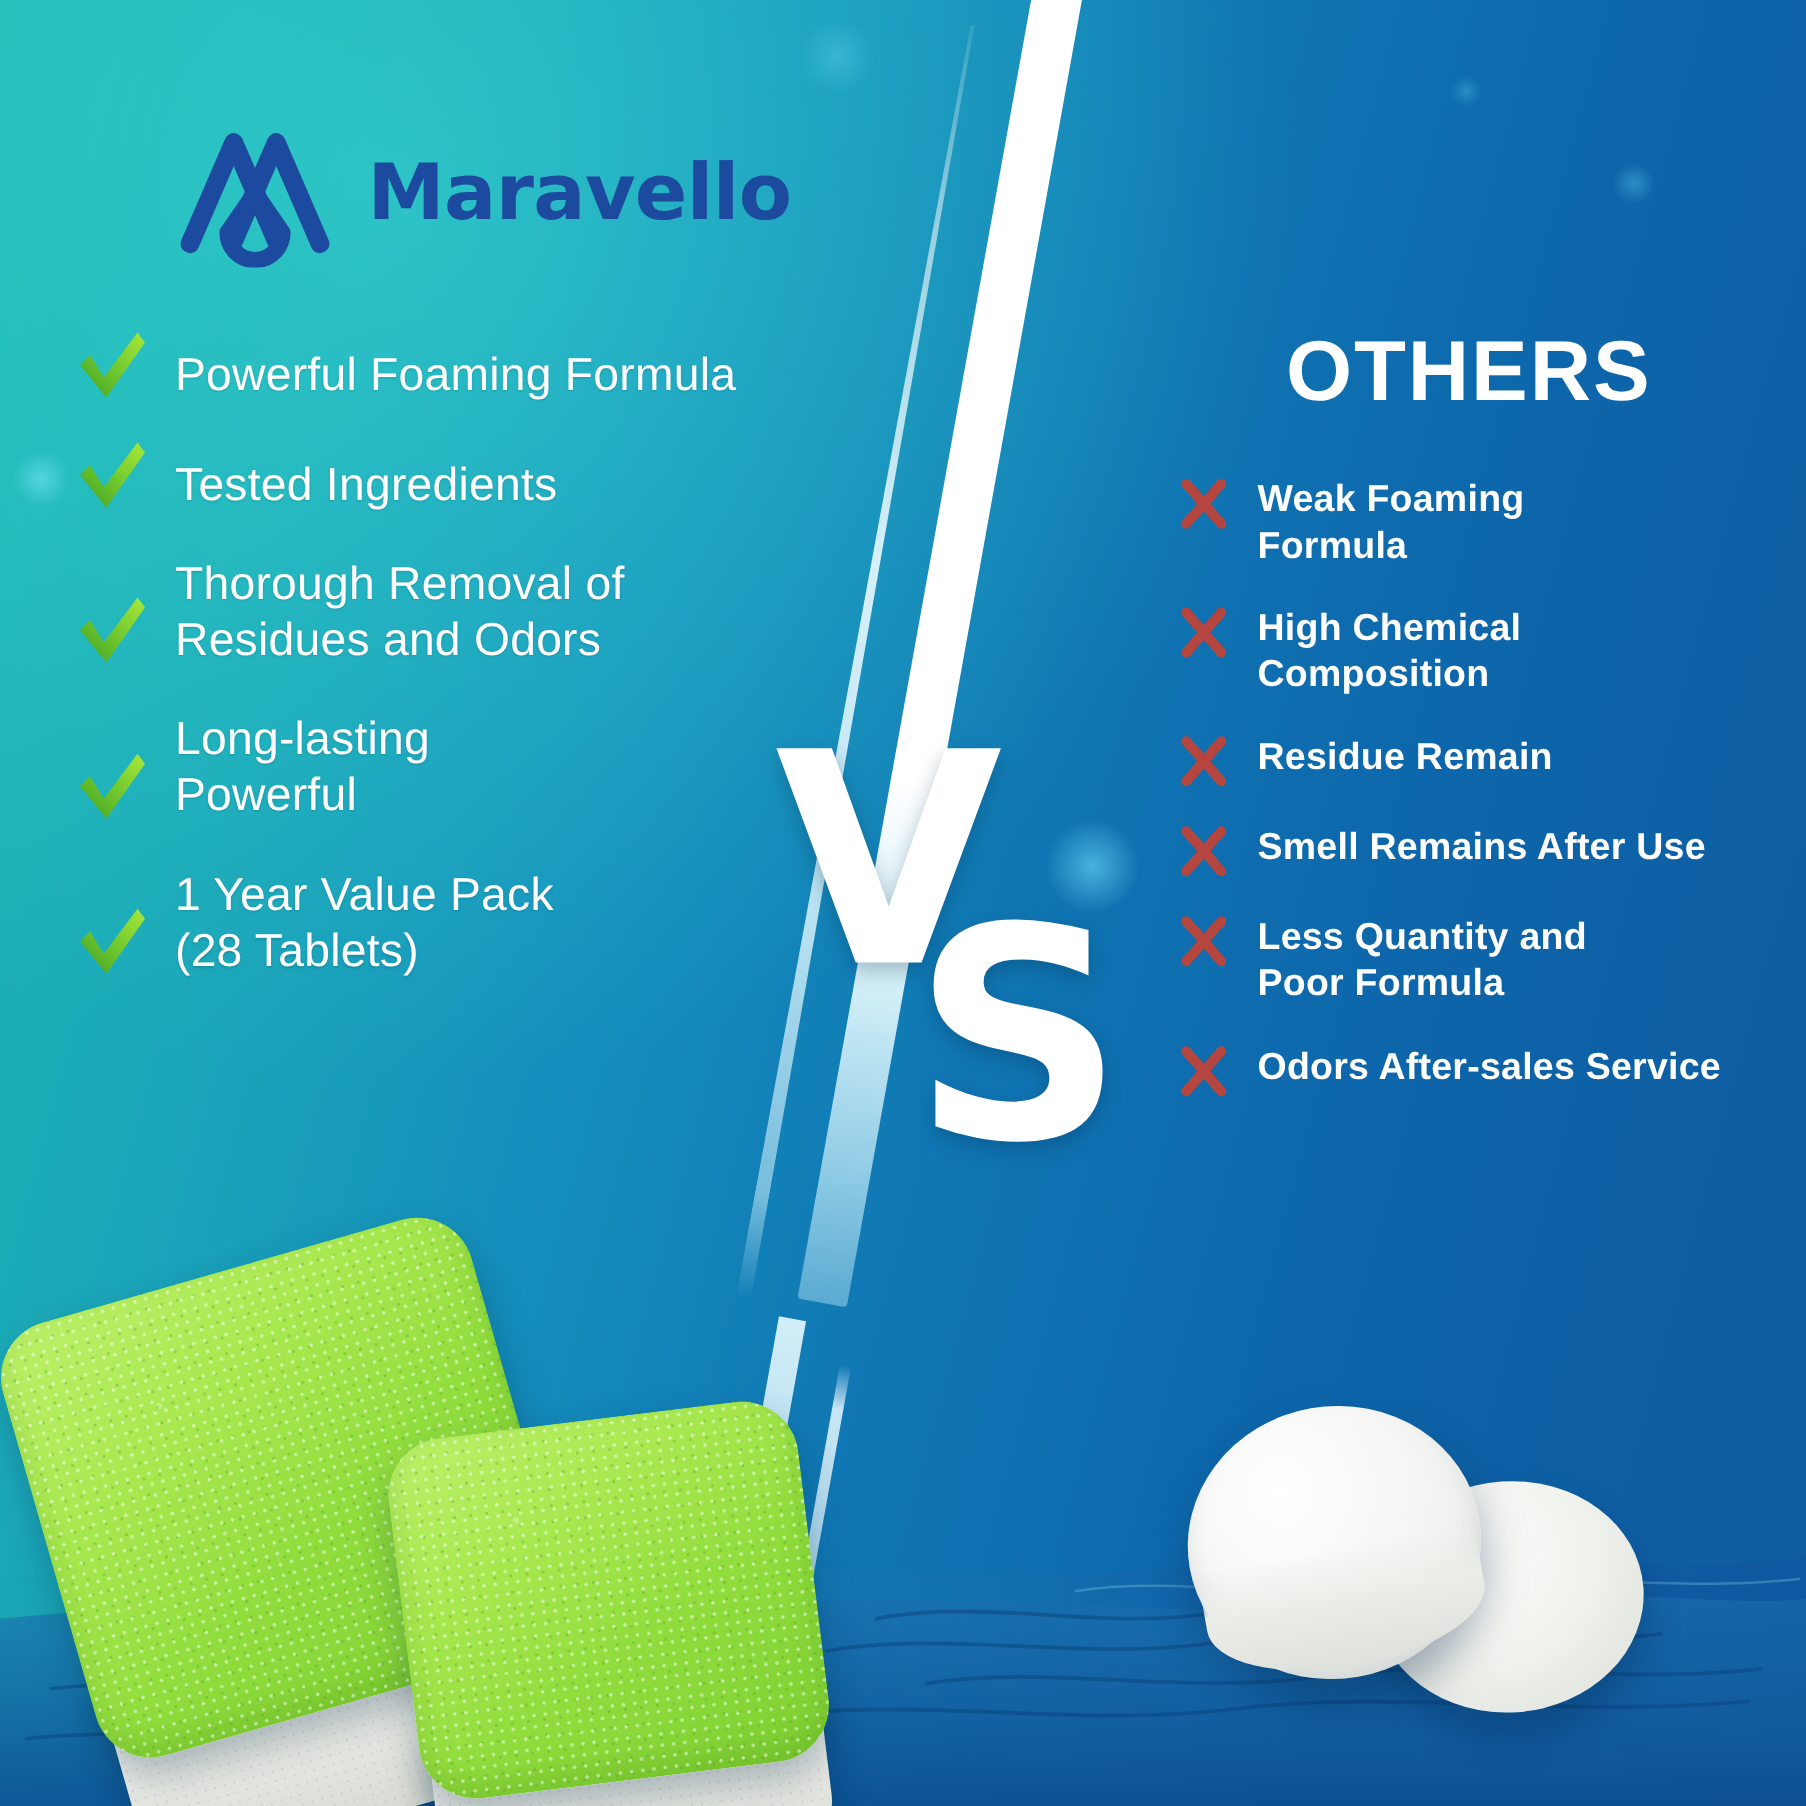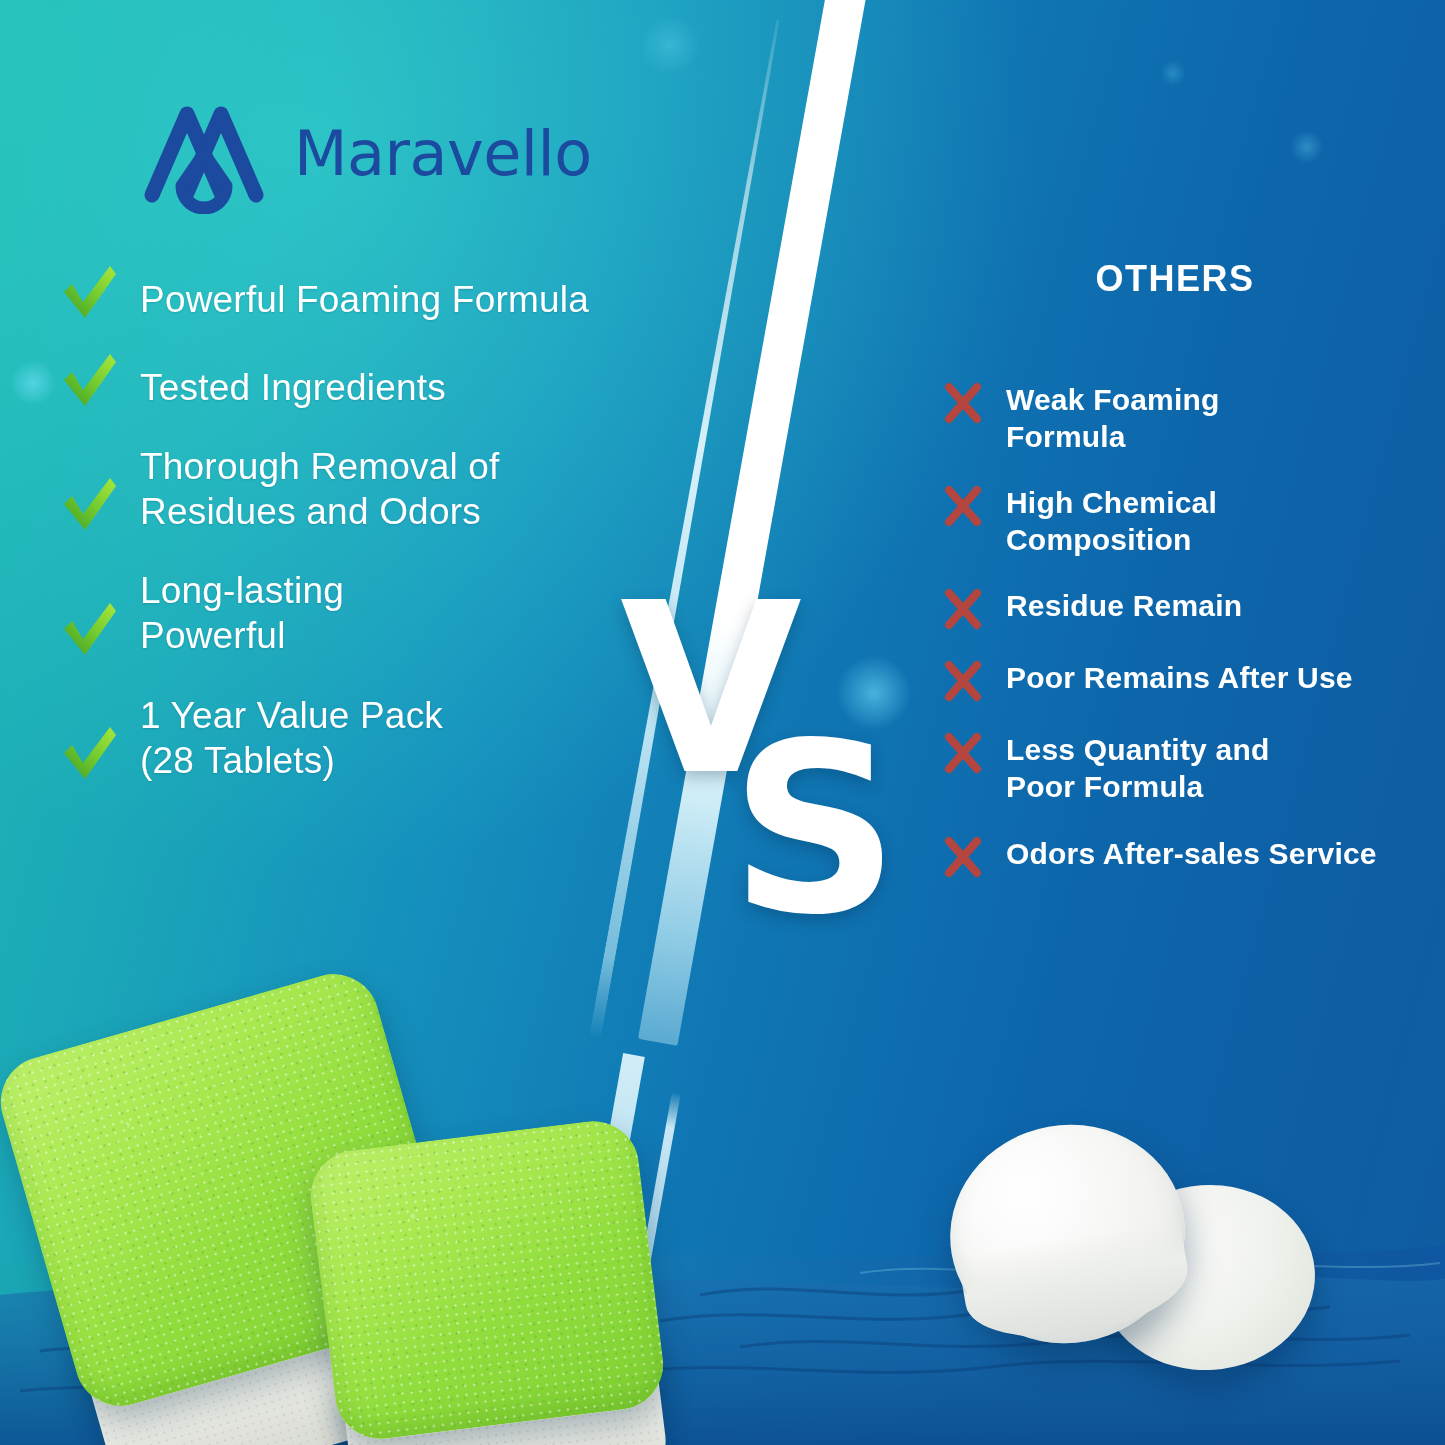--- a/index.html
+++ b/index.html
@@ -46,33 +46,33 @@
   .stripe-low-b{
     left:672px; top:1092px; width:9px; height:360px;
     transform:rotate(10.2deg); transform-origin:top center;
     background:linear-gradient(to bottom,rgba(232,250,255,.0) 0%,rgba(232,250,255,.85) 10%,rgba(214,243,252,.65) 70%,rgba(205,238,250,.35) 100%);
     border-radius:5px;
   }
 
   
   .logo{position:absolute;left:140px;top:92px;display:flex;align-items:center;gap:26px;}
   .logo-mark{width:128px;height:122px;display:block;}
-  .logo-text{font-size:62px;font-weight:normal;color:#1b4a9e;letter-spacing:-.5px;
+  .logo-text{font-size:62px;font-weight:bold;color:#1b4a9e;letter-spacing:-.5px;
              font-family:"DejaVu Sans","Liberation Sans",sans-serif;}
 
   
   .left-list{position:absolute;left:60px;top:268px;width:640px;}
   .l-item{display:flex;align-items:flex-end;margin-bottom:34px;}
   .l-item .ck{width:58px;height:58px;flex:0 0 58px;margin-top:-4px;margin-right:22px;}
   .l-text{color:#ffffff;font-size:37px;line-height:1.22;font-weight:500;
           text-shadow:0 1px 2px rgba(0,60,80,.20);letter-spacing:.2px;}
 
   
   .others-title{position:absolute;left:950px;top:258px;width:450px;text-align:center;
-    color:#fff;font-size:36px;font-weight:bold;letter-spacing:1.5px;}
+    color:#fff;font-size:68px;font-weight:bold;letter-spacing:1.5px;}
 
   
   .right-list{position:absolute;left:942px;top:382px;width:480px;}
   .r-item{display:flex;align-items:flex-start;margin-bottom:30px;}
   .r-item .xm{width:42px;height:42px;flex:0 0 42px;margin-top:0px;margin-right:22px;}
   .r-text{color:#ffffff;font-size:30px;line-height:1.22;font-weight:600;letter-spacing:.2px;}
 
   
   .vs{position:absolute;left:612px;top:572px;width:300px;height:400px;pointer-events:none;}
   .vs span{position:absolute;font-weight:bold;color:#fff;line-height:1;
@@ -261,21 +261,21 @@
       <div class="r-text" style="white-space:pre-line">Residue Remain</div>
     </div>
 
     <div class="r-item">
       <svg class="xm" viewBox="0 0 42 42">
         <g stroke="#b5453f" stroke-width="8" stroke-linecap="round">
           <path d="M7,5 L35,37"></path>
             <path d="M35,5 L7,37"></path>
         </g>
       </svg>
-      <div class="r-text" style="white-space:pre-line">Poor Remains After Use</div>
+      <div class="r-text" style="white-space:pre-line">Smell Remains After Use</div>
     </div>
 
     <div class="r-item">
       <svg class="xm" viewBox="0 0 42 42">
         <g stroke="#b5453f" stroke-width="8" stroke-linecap="round">
           <path d="M7,5 L35,37"></path>
             <path d="M35,5 L7,37"></path>
         </g>
       </svg>
       <div class="r-text" style="white-space:pre-line">Less Quantity and

